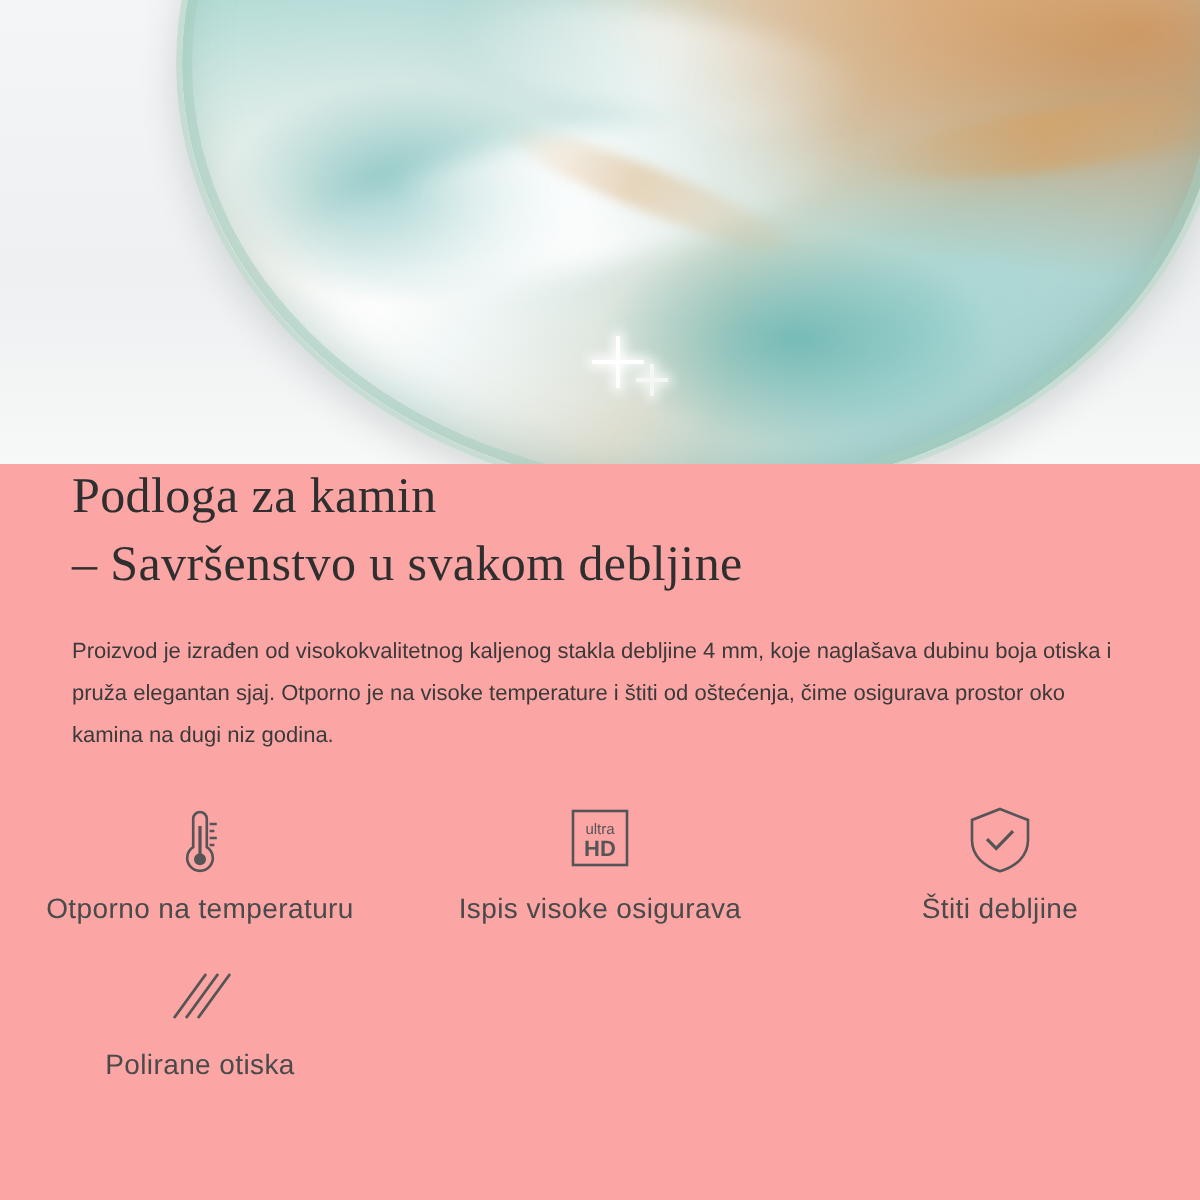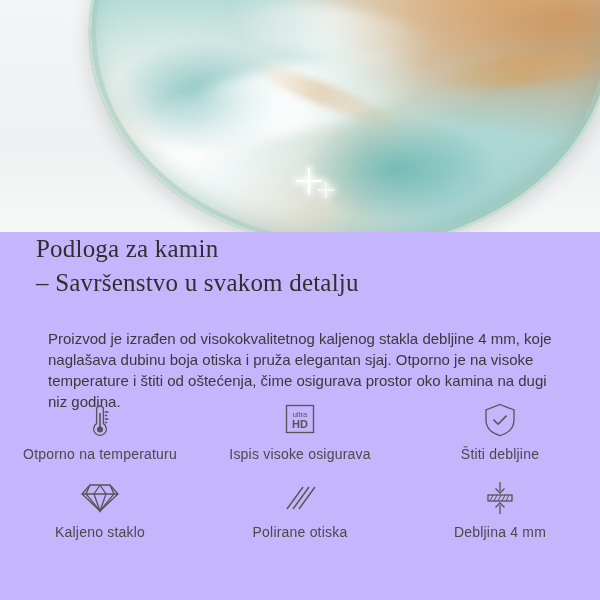--- a/index.html
+++ b/index.html
@@ -10,21 +10,21 @@
     width: 600px;
     height: 600px;
     background: #ffffff;
     font-family: "Liberation Sans", sans-serif;
     overflow: hidden;
   }
   #page {
     position: relative;
     width: 600px;
     height: 600px;
-    background: #c4b5fd;
+    background: #fca5a5;
     overflow: hidden;
   }
 
   
   .hero {
     position: absolute;
     left: 0;
     top: 0;
     width: 600px;
     height: 232px;
@@ -128,23 +128,23 @@
     padding: 0 36px;
     font-family: "Liberation Serif", serif;
     font-weight: 400;
     color: #2f2f2f;
     font-size: 25px;
     line-height: 34px;
     letter-spacing: 0.2px;
   }
   .headline .line2 { display: block; }
   .paragraph {
-    margin: 12px;
+    margin: 0;
     padding: 16px 36px 0 36px;
-    font-size: 15px;
+    font-size: 11px;
     line-height: 21px;
     color: #3a3a3a;
   }
 
   
   .features {
     position: absolute;
     left: 0;
     top: 398px;
     width: 600px;
@@ -196,21 +196,21 @@
       <div class="plate-gloss"></div>
       <div class="plate-edge"></div>
     </div>
     <div class="sparkle sp1"></div>
     <div class="sparkle sp2"></div>
   </div>
 
   <div class="content">
     <h1 class="headline">
       <span>Podloga za kamin</span>
-      <span class="line2">– Savršenstvo u svakom detalju</span>
+      <span class="line2">– Savršenstvo u svakom debljine</span>
     </h1>
     <p class="paragraph">Proizvod je izrađen od visokokvalitetnog kaljenog stakla debljine 4 mm, koje naglašava dubinu boja otiska i pruža elegantan sjaj. Otporno je na visoke temperature i štiti od oštećenja, čime osigurava prostor oko kamina na dugi niz godina.</p>
   </div>
 
   <div class="features">
 
     <div class="feature">
       <div class="ico">
         <svg width="30" height="38" viewBox="0 0 30 38" fill="none" stroke="#555" stroke-width="1.3">
           <path d="M15 5a3.4 3.4 0 0 1 3.4 3.4v14.2a6.4 6.4 0 1 1-6.8 0V8.4A3.4 3.4 0 0 1 15 5z"></path>
@@ -236,51 +236,27 @@
     <div class="feature">
       <div class="ico">
         <svg width="36" height="38" viewBox="0 0 36 38" fill="none" stroke="#555" stroke-width="1.3">
           <path d="M18 3.5 32 9v10c0 8-6 13.2-14 15.6C10 32.2 4 27 4 19V9z"></path>
           <path d="M11.5 18.6l4.6 4.6 8.4-8.6" stroke-width="1.6"></path>
         </svg>
       </div>
       <div class="cap">Štiti debljine</div>
     </div>
 
-    <div class="feature">
-      <div class="ico">
-        <svg width="40" height="34" viewBox="0 0 40 34" fill="none" stroke="#555" stroke-width="1.3">
-          <path d="M10 4h20l8 9-18 17L2 13z"></path>
-          <path d="M2 13h36"></path>
-          <path d="M10 4l-4 9 14 17 14-17-4-9"></path>
-          <path d="M20 4l-6 9 6 17 6-17-6-9"></path>
-        </svg>
-      </div>
-      <div class="cap">Kaljeno staklo</div>
-    </div>
 
     <div class="feature">
       <div class="ico">
         <svg width="38" height="34" viewBox="0 0 38 34" fill="none" stroke="#555" stroke-width="1.4">
           <path d="M6 28 22 6"></path>
           <path d="M12 28 28 6"></path>
           <path d="M18 28 34 6"></path>
         </svg>
       </div>
       <div class="cap">Polirane otiska</div>
     </div>
 
-    <div class="feature">
-      <div class="ico">
-        <svg width="38" height="38" viewBox="0 0 38 38" fill="none" stroke="#555" stroke-width="1.3">
-          <path d="M19 3v9"></path>
-          <path d="M14.5 9.5 19 14l4.5-4.5"></path>
-          <path d="M19 35v-9"></path>
-          <path d="M14.5 28.5 19 24l4.5 4.5"></path>
-          <rect x="7" y="16" width="24" height="6" stroke="#555"></rect>
-          <path d="M9 22l3-6M13 22l3-6M17 22l3-6M21 22l3-6M25 22l3-6" stroke-width="1"></path>
-        </svg>
-      </div>
-      <div class="cap">Debljina 4 mm</div>
-    </div>
 
   </div>
 </div>
 
 </body></html>

